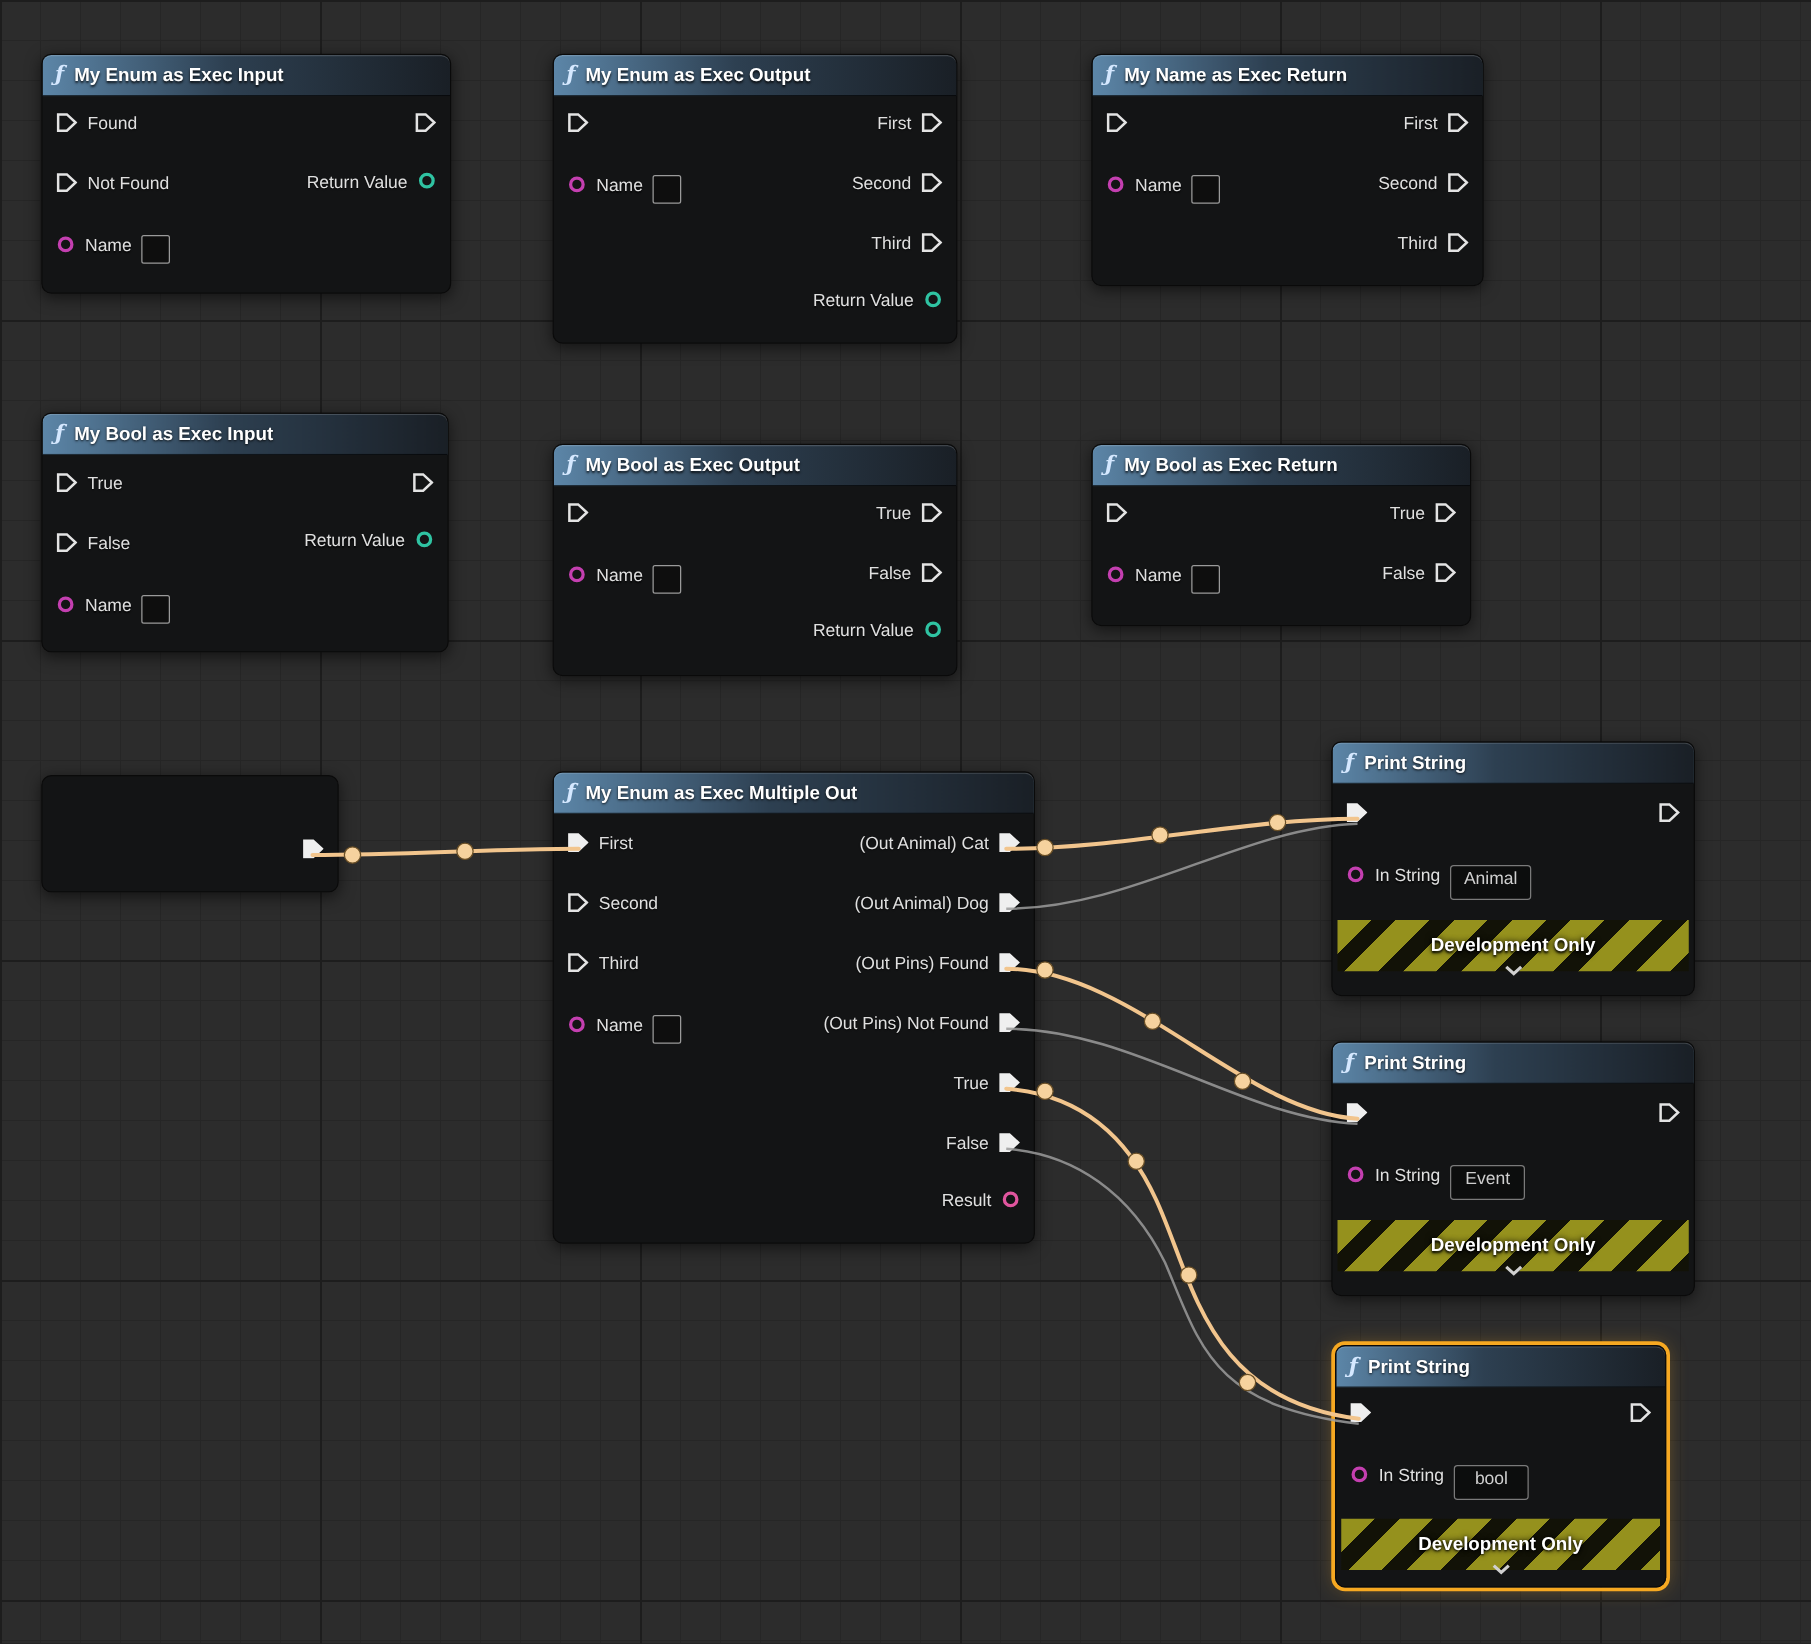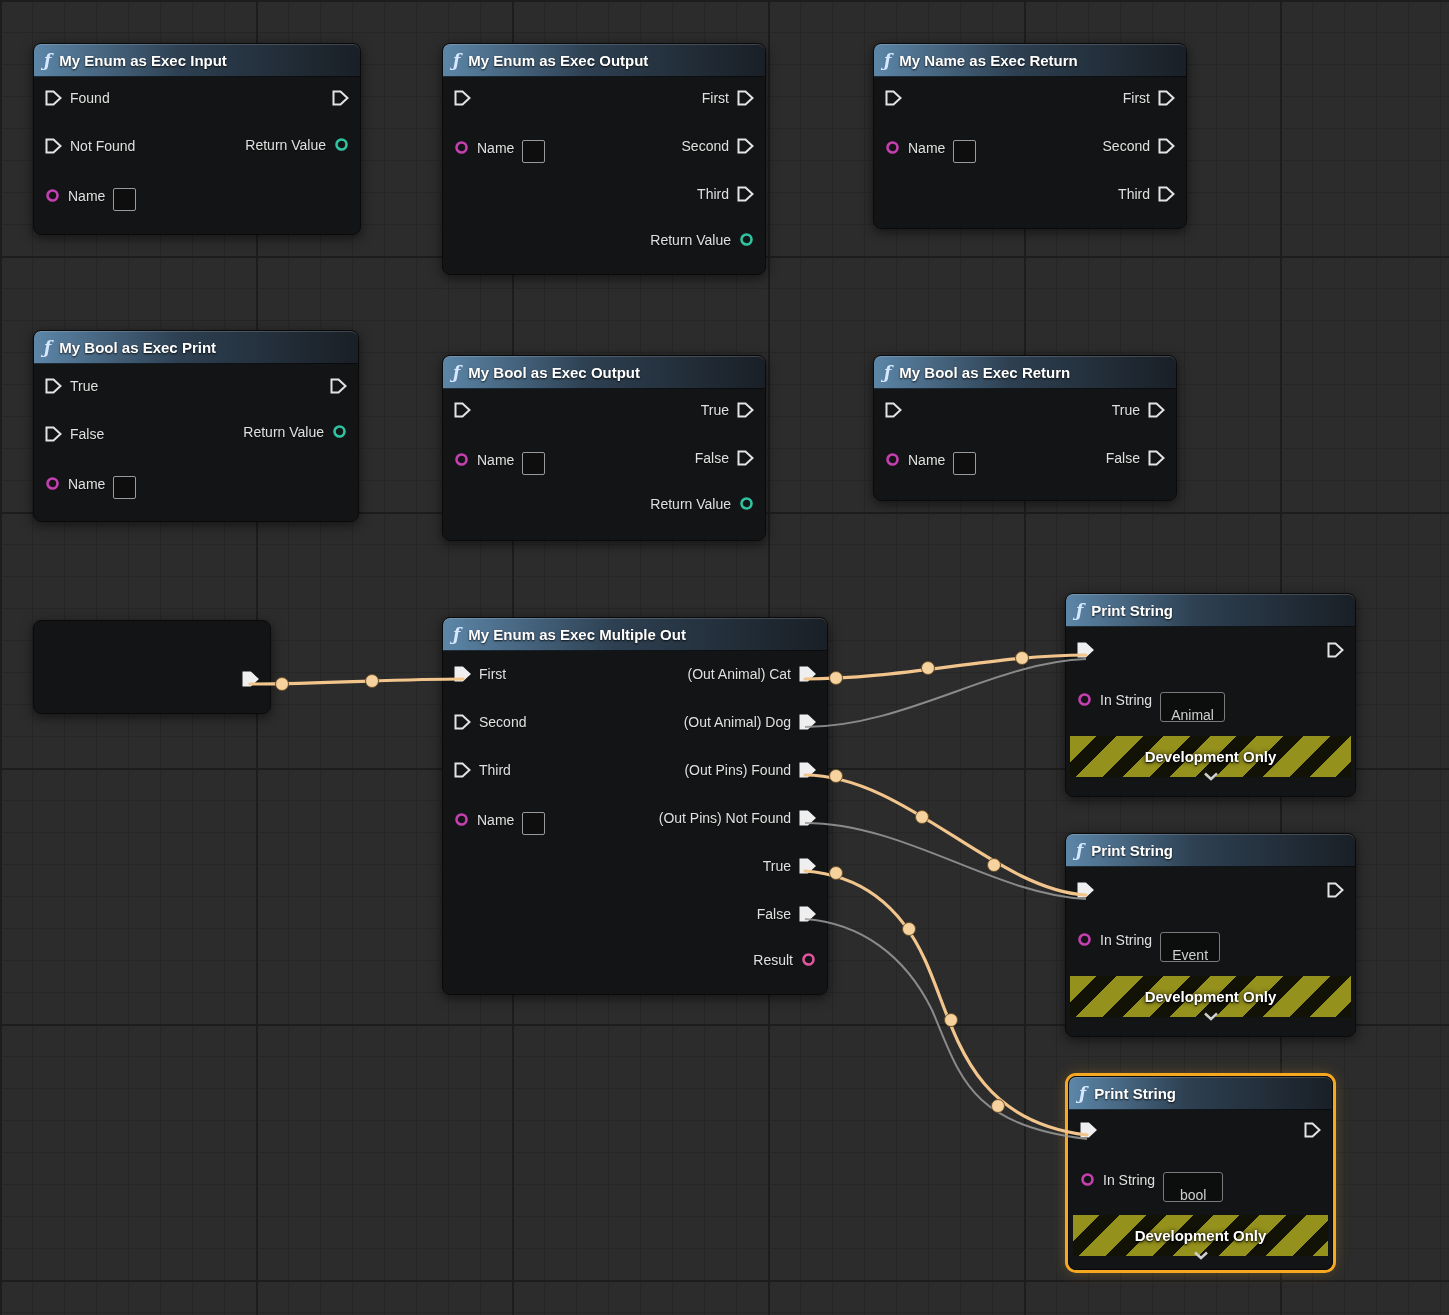--- a/index.html
+++ b/index.html
@@ -38,21 +38,21 @@
   .pin-row{
     position:absolute;height:28px;display:flex;gap:8px;
     font-size:14px;color:#e0e0e0;white-space:nowrap;
   }
   .pin-row.left{left:11px;}
   .pin-row.right{right:11px;}
   .pin-label{text-shadow:0 1px 1px rgba(0,0,0,0.7);}
   svg.pin{display:block;flex:0 0 auto;}
   .checkbox{width:21px;height:21px;background:#0e0e0e;border:1px solid #9a9a9a;border-radius:2px;flex:0 0 auto;}
   .text-field{
-    min-width:38px;padding:14px 10px;border:1px solid #7a7a7a;border-radius:3px;
+    min-width:38px;padding:1px 10px;border:1px solid #7a7a7a;border-radius:3px;
     background:rgba(8,8,8,0.6);color:#cfcfcf;font-size:14px;text-align:center;
   }
   .banner{
     position:absolute;left:4px;right:4px;height:41px;
     display:flex;align-items:center;justify-content:center;
     background:repeating-linear-gradient(135deg,#95911d 0px,#95911d 19px,#121207 19px,#121207 33px);
     font-weight:bold;font-size:15px;color:#fff;
     text-shadow:0 1px 2px #000,0 0 5px #000;
   }
   .chevron-row{position:absolute;left:0;right:0;display:flex;justify-content:center;}
@@ -205,21 +205,21 @@
       <span class="pin-label">Third</span>
       <svg class="pin" width="17" height="16" viewBox="0 0 17 16">
           <path d="M1.5 1.5 H8.5 L15.5 8 L8.5 14.5 H1.5 Z" fill="none" stroke="#e3e3e3" stroke-width="2"></path>
         </svg>
     </div>
   </div>
 
   <div class="node" style="left:33px;top:330px;width:324px;height:190px">
     <div class="node-header">
       <span class="fn-icon">ƒ</span>
-      <span class="node-title">My Bool as Exec Print</span>
+      <span class="node-title">My Bool as Exec Input</span>
     </div>
     <div class="pin-row left" style="top:47px">
       <svg class="pin" width="17" height="16" viewBox="0 0 17 16">
           <path d="M1.5 1.5 H8.5 L15.5 8 L8.5 14.5 H1.5 Z" fill="none" stroke="#e3e3e3" stroke-width="2"></path>
         </svg>
       <span class="pin-label">True</span>
     </div>
     <div class="pin-row left" style="top:95px">
       <svg class="pin" width="17" height="16" viewBox="0 0 17 16">
           <path d="M1.5 1.5 H8.5 L15.5 8 L8.5 14.5 H1.5 Z" fill="none" stroke="#e3e3e3" stroke-width="2"></path>

